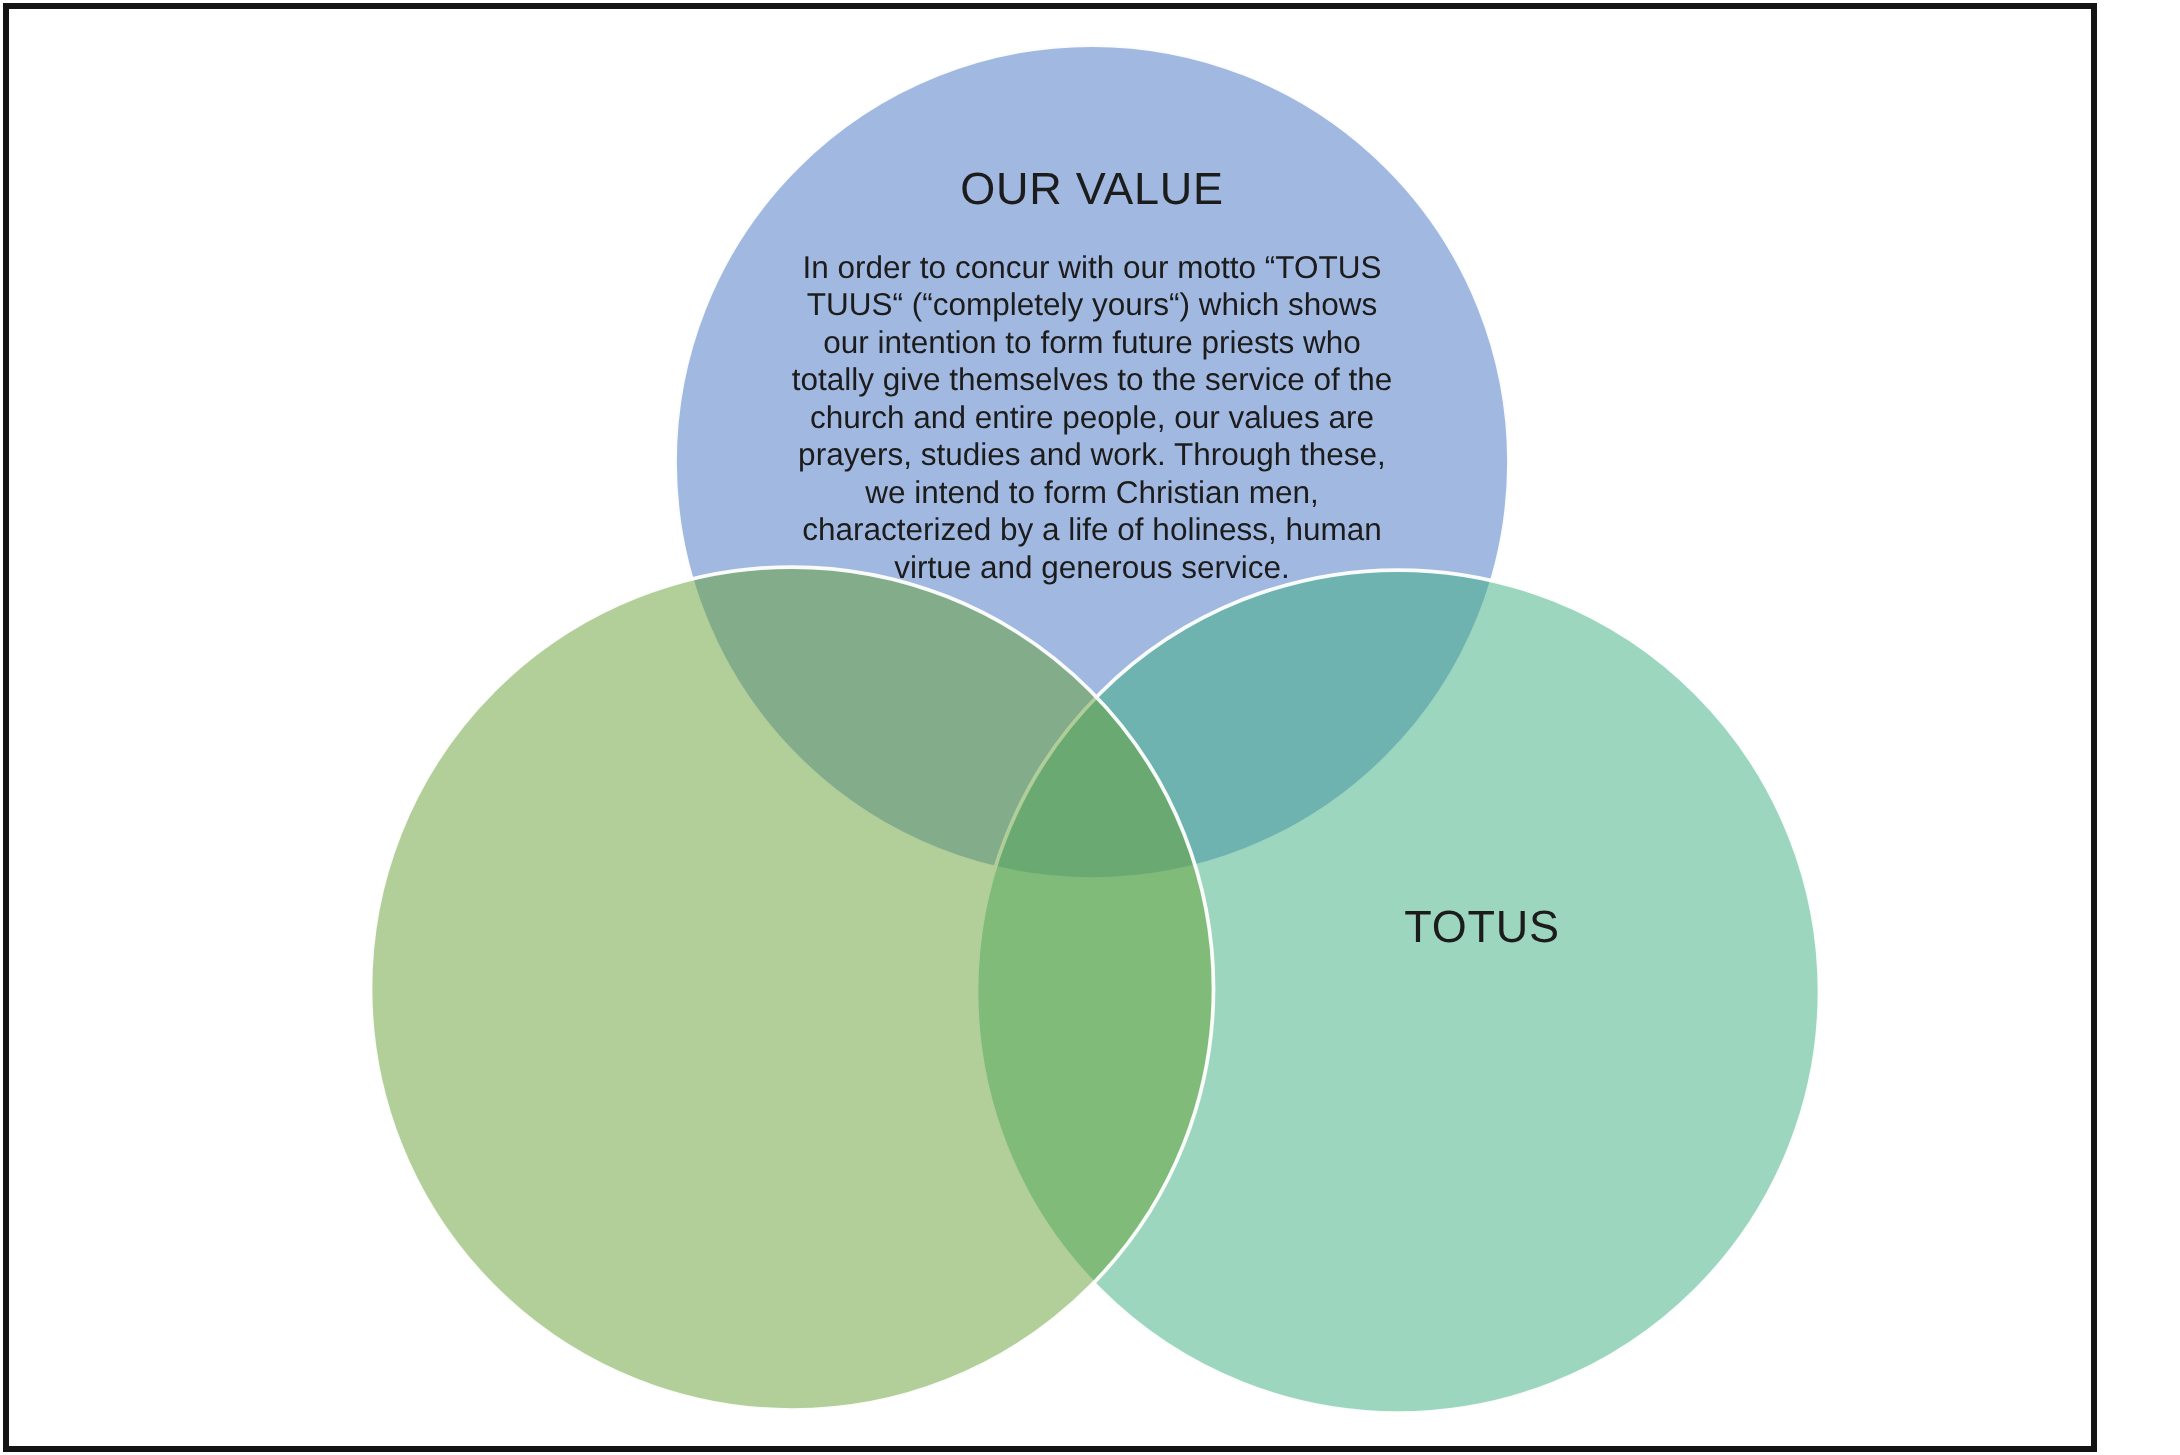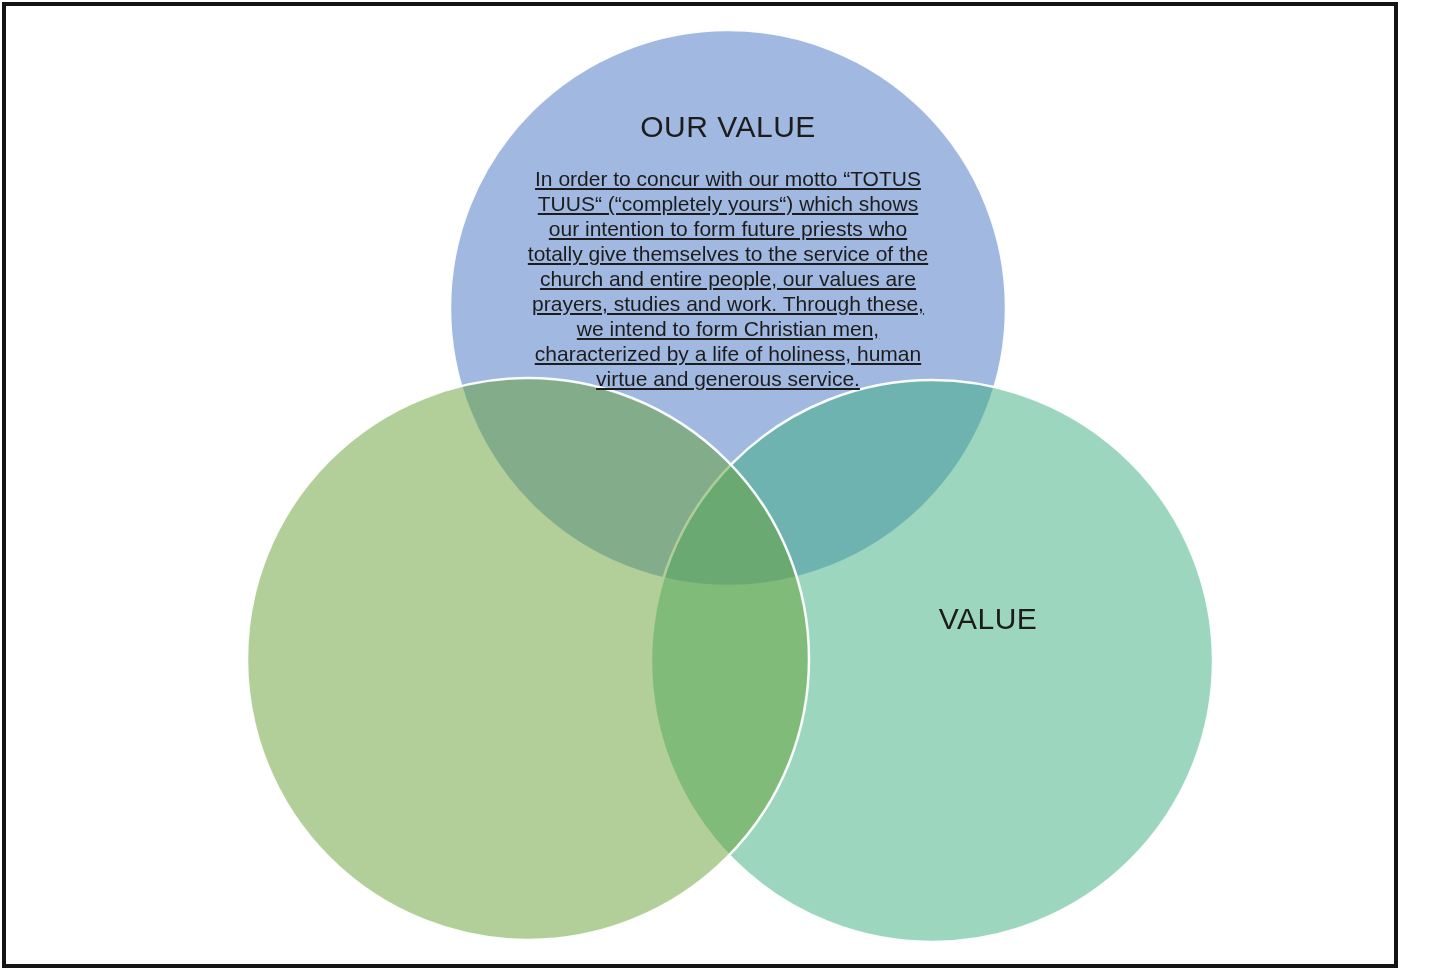--- a/index.html
+++ b/index.html
@@ -31,21 +31,21 @@
     letter-spacing:0.5px;
   }
   .label-body{
     position:absolute;
     text-align:center;
     font-size:21px;
     line-height:25px;
     white-space:pre-line;
   }
   .value-title-box{left:478px;top:109px;width:500px;}
-  .value-body-box{left:493px;top:166px;width:470px;text-decoration:underline;}
+  .value-body-box{left:493px;top:166px;width:470px;}
   .mission-title-box{left:314px;top:575px;width:300px;}
   .mission-body-box{left:281px;top:628px;width:370px;}
   .vision-title-box{left:838px;top:601px;width:300px;}
   .vision-body-box{left:815px;top:650px;width:350px;}
 </style>
 </head>
 <body>
 
 <div class="canvas">
 
@@ -64,17 +64,17 @@
 our intention to form future priests who
 totally give themselves to the service of the
 church and entire people, our values are
 prayers, studies and work. Through these,
 we intend to form Christian men,
 characterized by a life of holiness, human
 virtue and generous service.</div>
 
 
   <div class="label vision-title-box">
-    <div class="circle-title">VALUE</div>
+    <div class="circle-title">TOTUS</div>
   </div>
 
   <div class="frame"></div>
 </div>
 
 </body></html>

